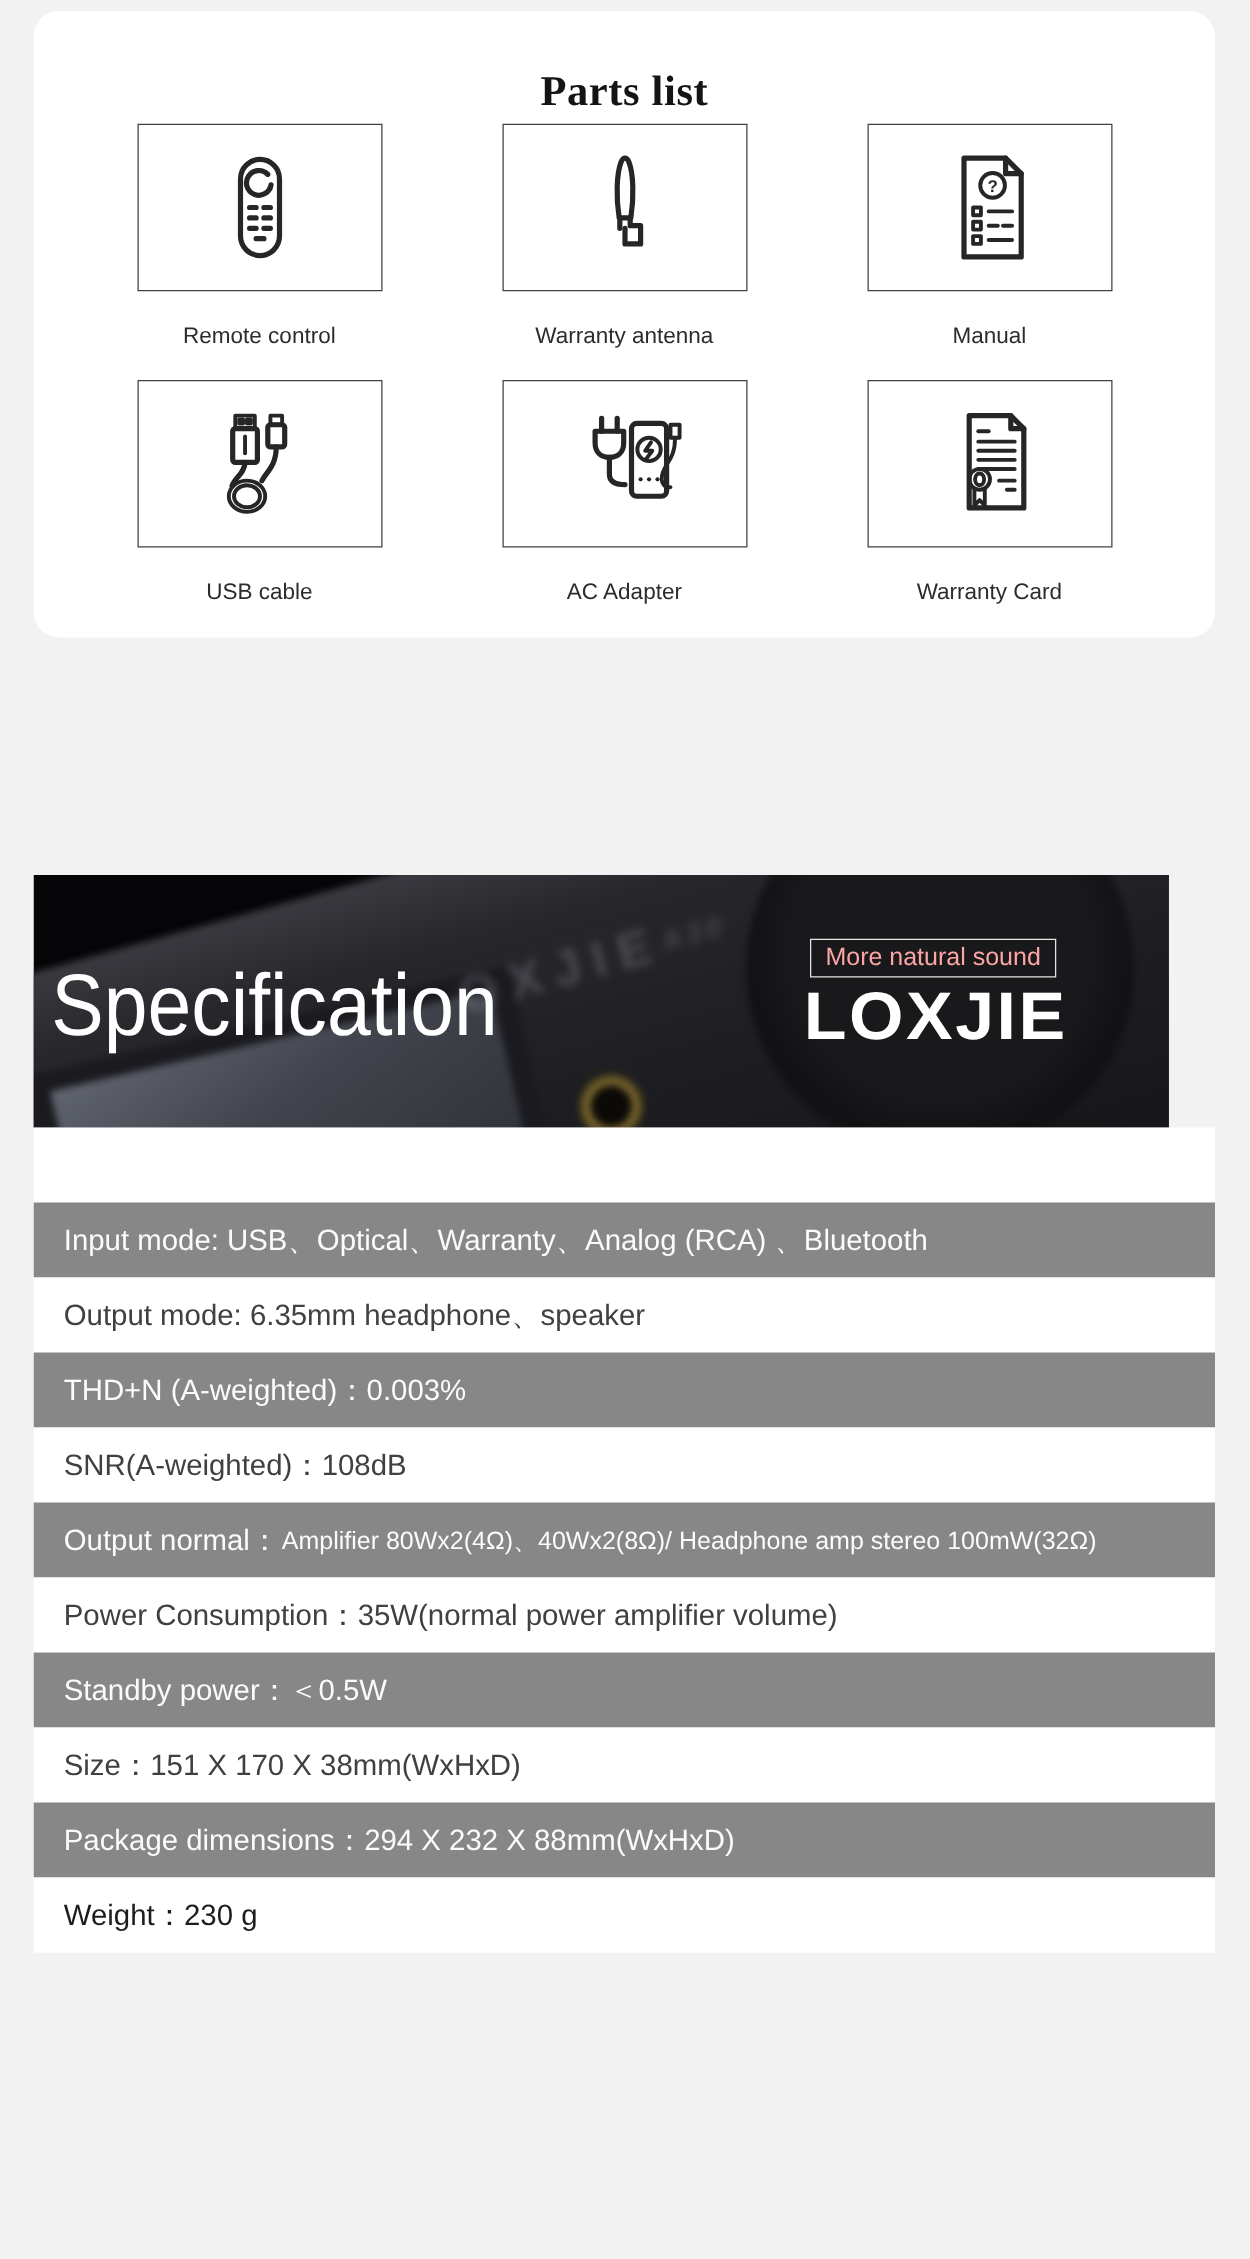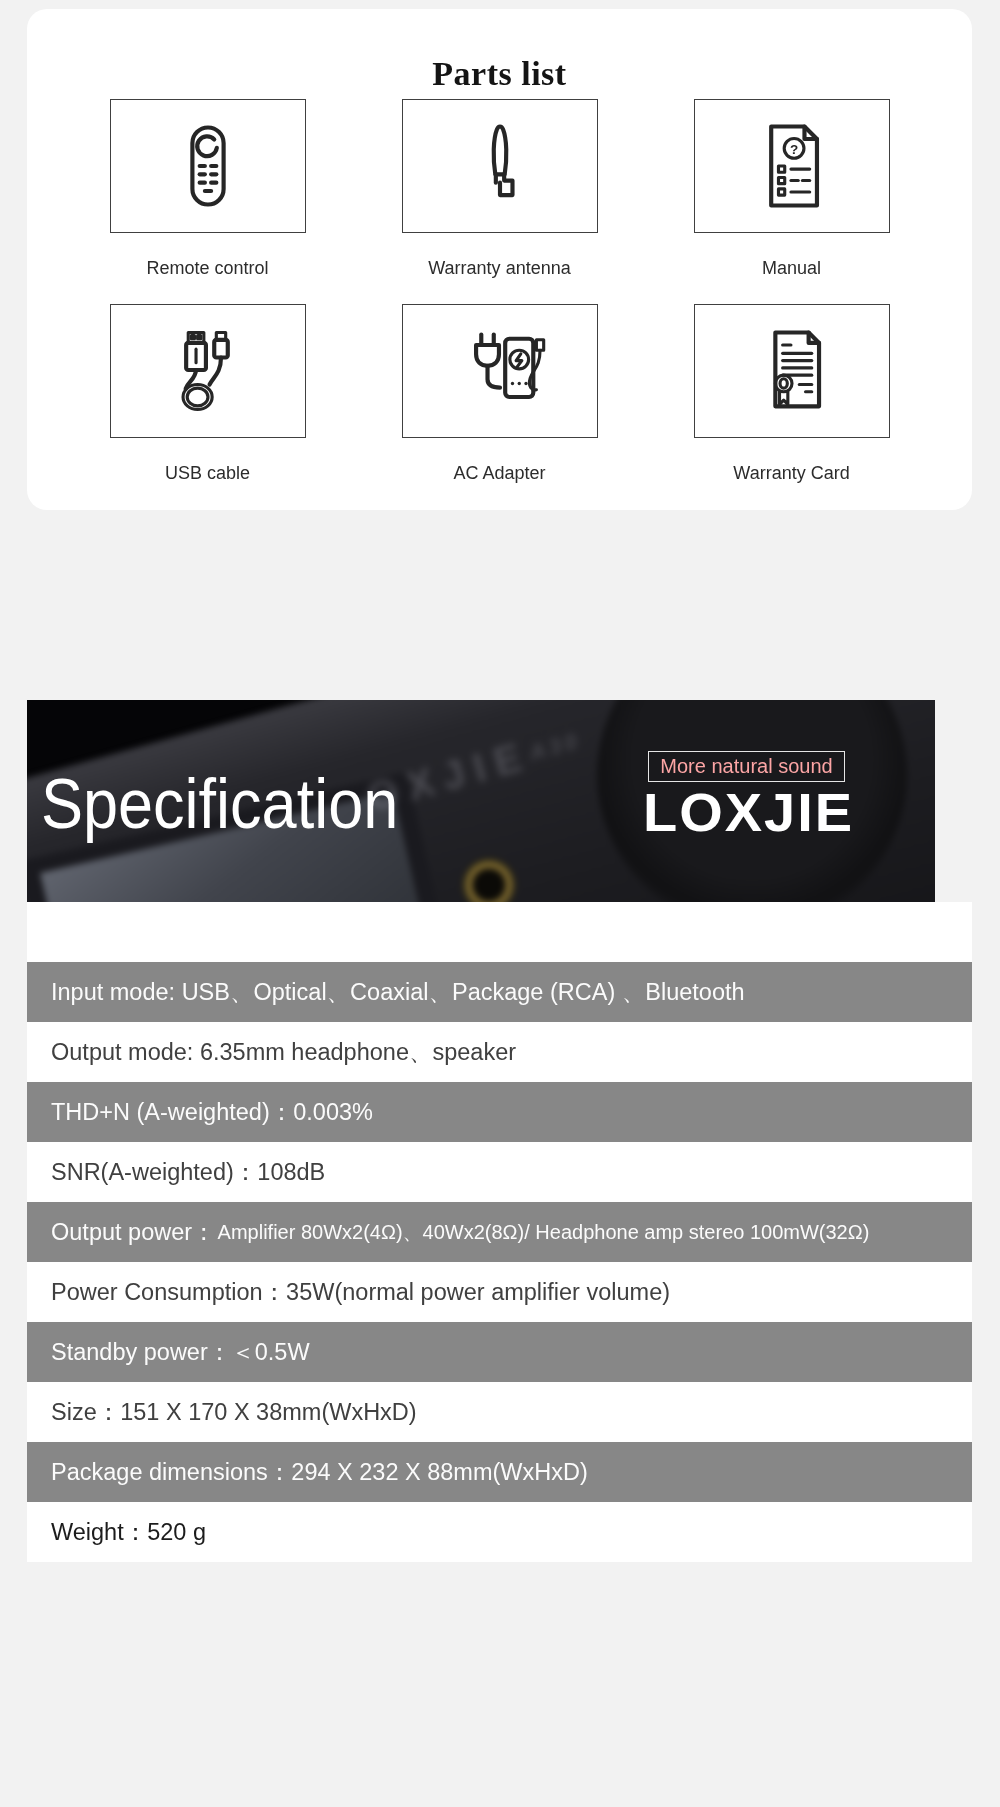--- a/index.html
+++ b/index.html
@@ -235,45 +235,45 @@
       <span class="ghost-text">OXJIE</span>
       <span class="ghost-model">A30</span>
     </div>
     <h1 class="banner-title">Specification</h1>
     <div class="tagline">More natural sound</div>
     <div class="brand">LOXJIE</div>
   </section>
 
   <section class="spec-section">
     <div class="spec-row shaded">
-      <span>Input mode: USB、Optical、Coaxial、Package (RCA) 、Bluetooth</span>
+      <span>Input mode: USB、Optical、Warranty、Analog (RCA) 、Bluetooth</span>
     </div>
     <div class="spec-row plain">
       <span>Output mode: 6.35mm headphone、speaker</span>
     </div>
     <div class="spec-row shaded">
       <span>THD+N (A-weighted)：0.003%</span>
     </div>
     <div class="spec-row plain">
       <span>SNR(A-weighted)：108dB</span>
     </div>
     <div class="spec-row shaded">
-      <span>Output power：</span>
+      <span>Output normal：</span>
       <span class="spec-value-small">Amplifier 80Wx2(4Ω)、40Wx2(8Ω)/ Headphone amp stereo 100mW(32Ω)</span>
     </div>
     <div class="spec-row plain">
       <span>Power Consumption：35W(normal power amplifier volume)</span>
     </div>
     <div class="spec-row shaded">
       <span>Standby power：＜0.5W</span>
     </div>
     <div class="spec-row plain">
       <span>Size：151 X 170 X 38mm(WxHxD)</span>
     </div>
     <div class="spec-row shaded">
       <span>Package dimensions：294 X 232 X 88mm(WxHxD)</span>
     </div>
     <div class="spec-row plain dark-text">
-      <span>Weight：520 g</span>
+      <span>Weight：230 g</span>
     </div>
   </section>
 
 </div>
 
 </body></html>

